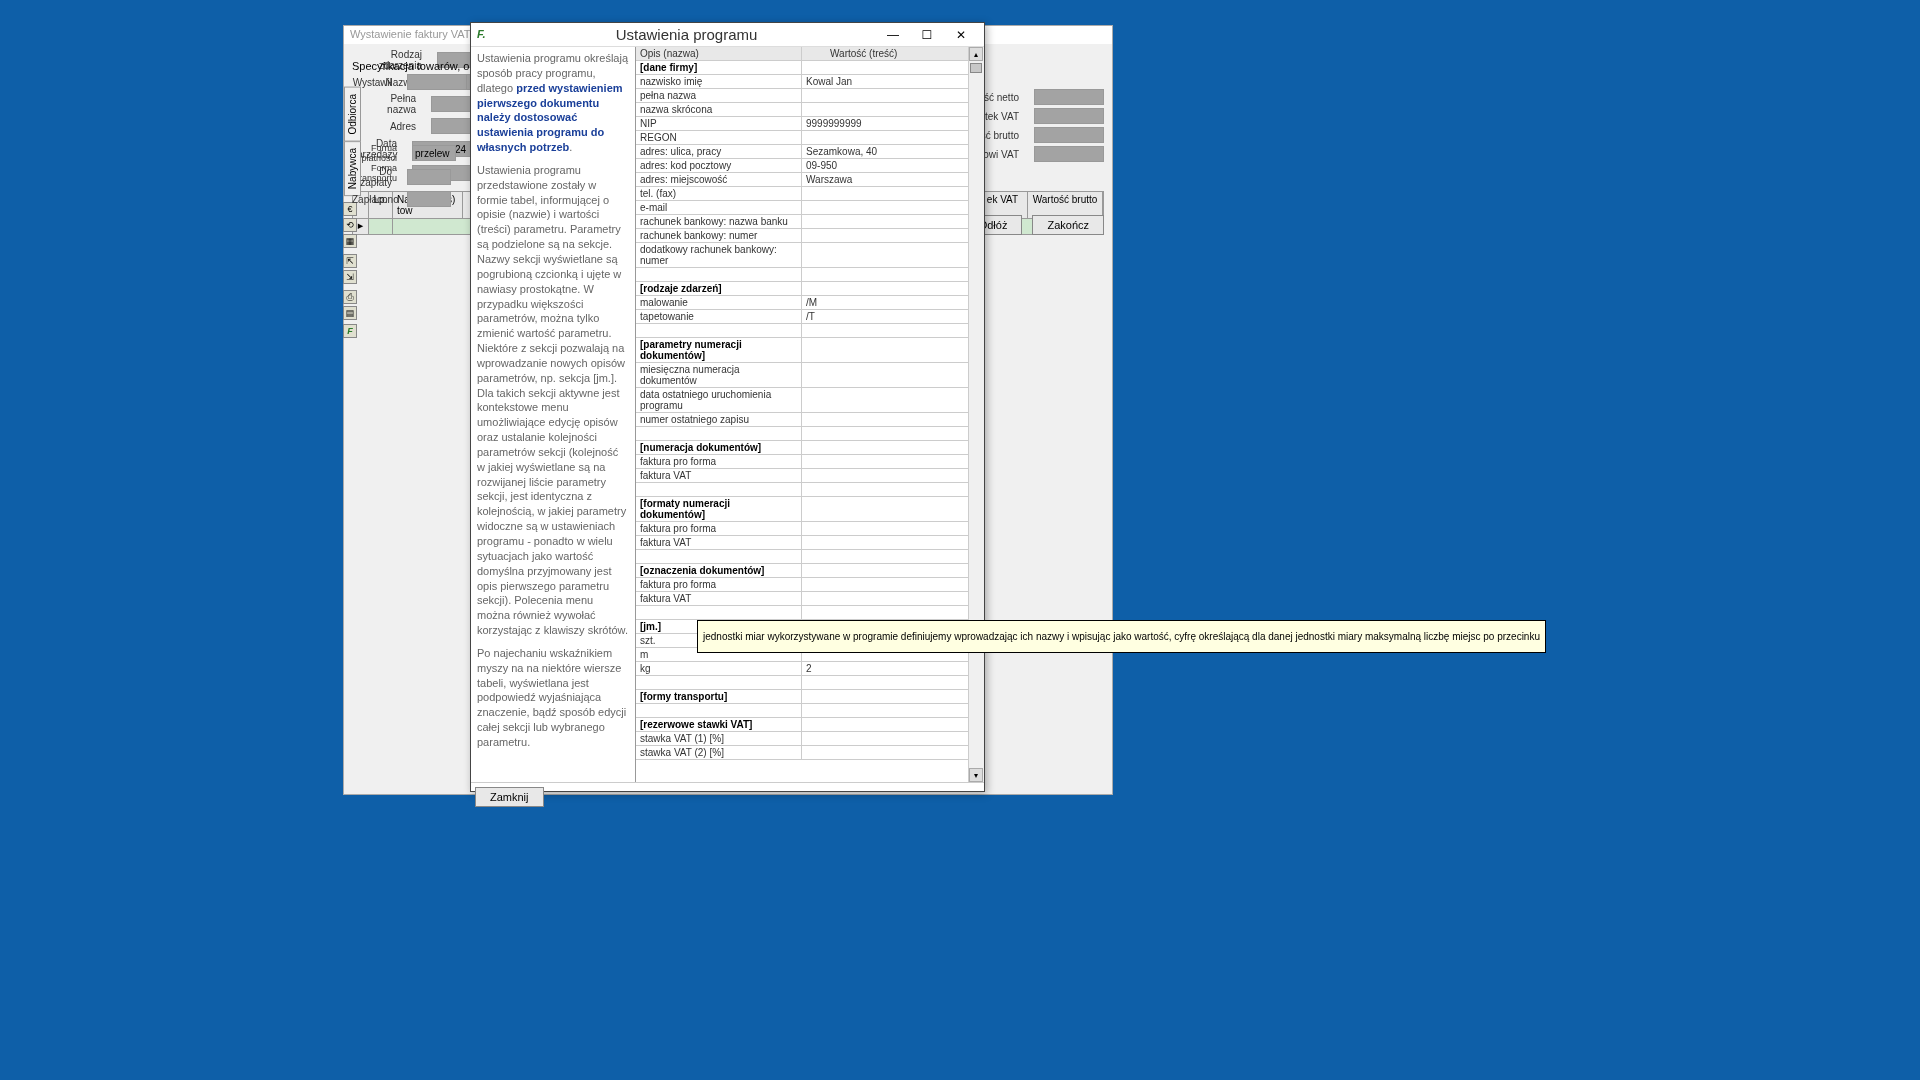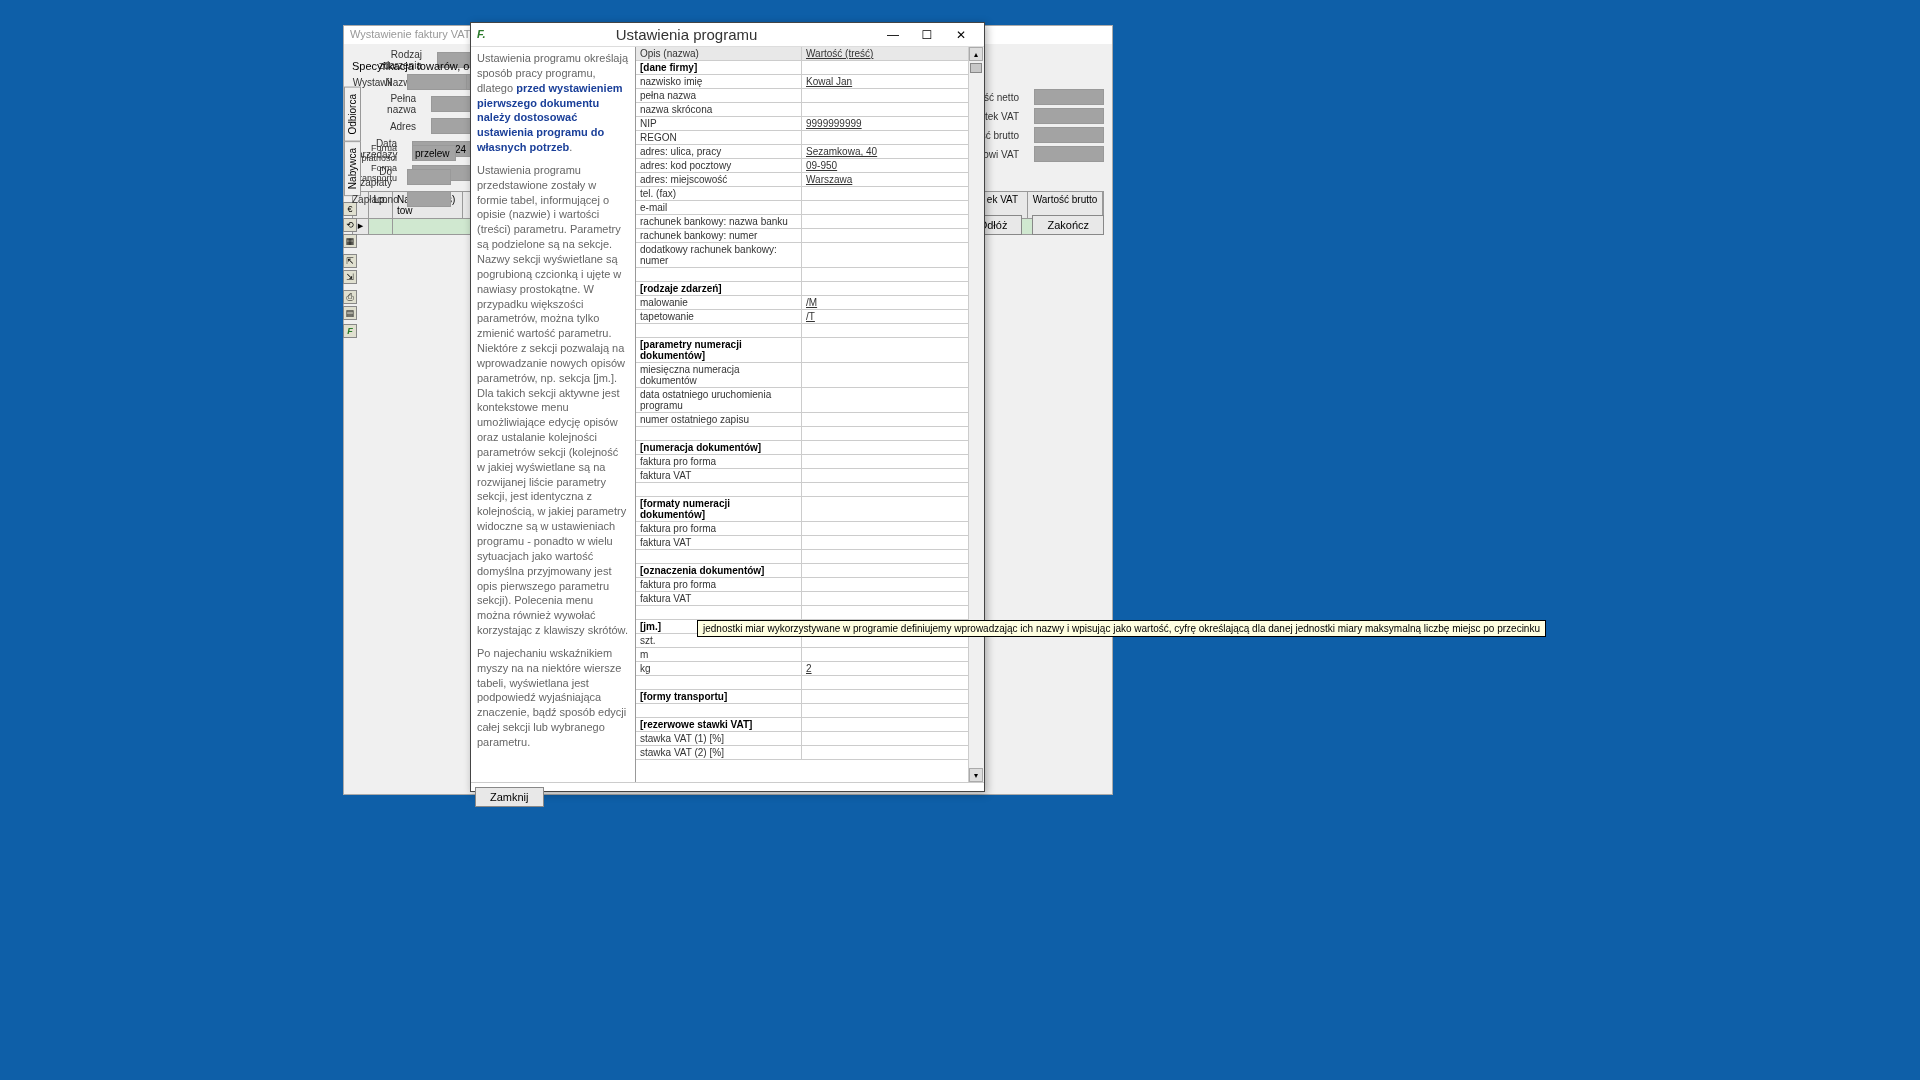--- a/index.html
+++ b/index.html
@@ -31,30 +31,30 @@
 .settings-titlebar .app-icon { width: 14px; height: 14px; margin-right: 6px; color: #2a7a2a; font-weight: bold; font-style: italic; }
 .settings-titlebar .title { flex: 1; font-size: 15px; color: #333; text-align: center; }
 .win-btn { width: 34px; height: 22px; display: flex; align-items: center; justify-content: center; cursor: pointer; font-size: 12px; }
 .settings-content { display: flex; height: 735px; }
 .settings-desc { width: 164px; padding: 4px 6px; font-size: 10px; color: #666; line-height: 1.35; overflow: hidden; }
 .settings-desc .highlight { color: #1a3f99; font-weight: bold; }
 .settings-desc p { margin-bottom: 8px; }
 .settings-table-wrap { flex: 1; border-left: 1px solid #999; position: relative; display: flex; }
 .settings-table { flex: 1; overflow-y: auto; }
 .st-row { display: flex; border-bottom: 1px solid #ccc; min-height: 14px; align-items: stretch; }
-.st-row.header { background: #e8e8e8; font-size: 10px; }
+.st-row.header { background: #e8e8e8; font-size: 10px; gap: 24px; }
 .st-cell-name { width: 166px; padding: 1px 4px; border-right: 1px solid #ccc; font-size: 10px; color: #333; }
-.st-cell-val { flex: 1; padding: 1px 4px; font-size: 10px; color: #333; text-decoration: underline; }
+.st-cell-val { flex: 1; padding: 1px 4px; font-size: 10px; color: #333; }
 .st-row.section .st-cell-name { font-weight: bold; color: #000; }
 .st-scrollbar { width: 16px; background: #f0f0f0; border-left: 1px solid #ccc; position: relative; }
 .st-scrollbar .arrow { position: absolute; left: 0; width: 14px; height: 14px; background: #ddd; border: 1px solid #aaa; display: flex; align-items: center; justify-content: center; font-size: 8px; }
 .st-scrollbar .thumb { position: absolute; top: 16px; left: 1px; width: 12px; height: 10px; background: #c8c8c8; border: 1px solid #888; }
 .settings-bottom { border-top: 1px solid #ccc; padding: 4px; }
 
-.tooltip { position: absolute; left: 697px; top: 620px; background: #ffffe1; border: 1px solid #000; padding: 2px 5px; font-size: 10px; color: #000; white-space: nowrap; z-index: 100; }
+.tooltip { position: absolute; left: 697px; top: 620px; background: #ffffe1; border: 1px solid #000; padding: 10px 5px; font-size: 10px; color: #000; white-space: nowrap; z-index: 100; }
 </style>
 </head>
 <body>
 
 <div class="invoice-window">
   <div class="invoice-titlebar">Wystawienie faktury VAT</div>
   <div class="invoice-body">
     <div class="form-row">
       <span class="form-label w85">Rodzaj zdarzenia</span>
       <input class="form-input" style="width: 40px;">

